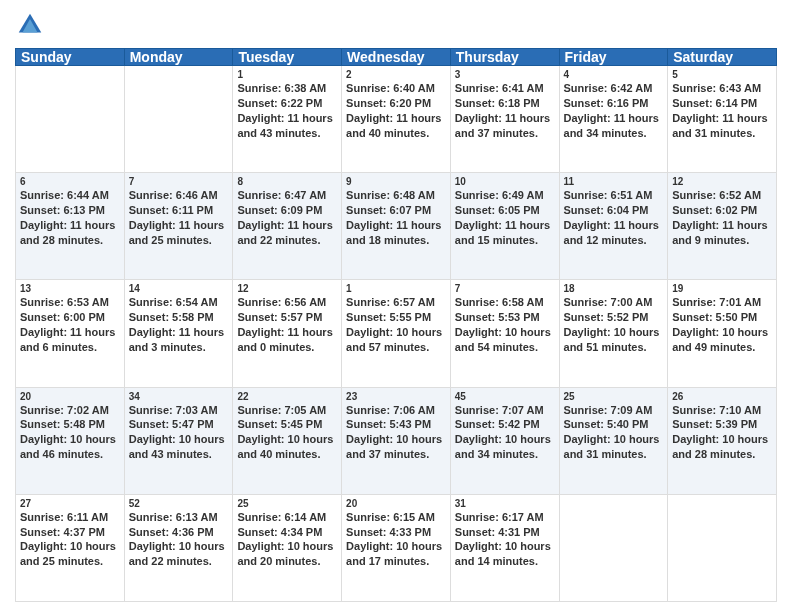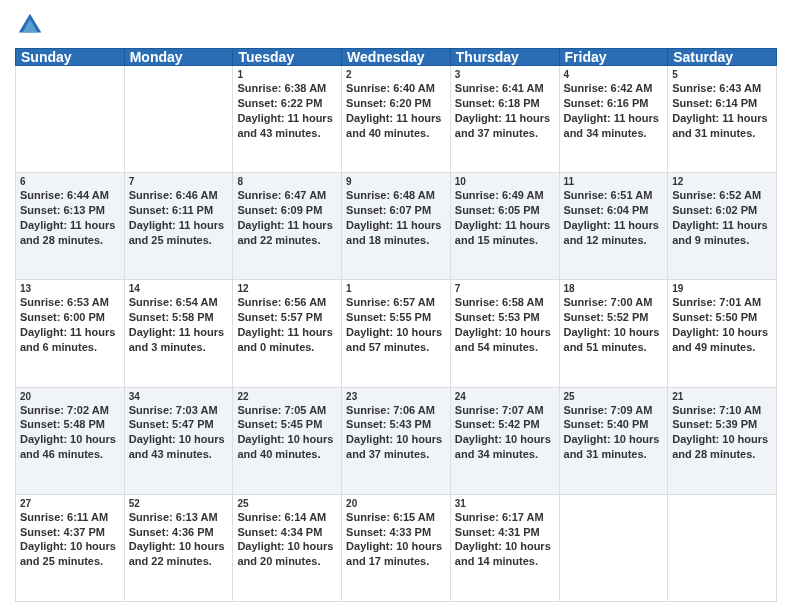--- a/index.html
+++ b/index.html
@@ -231,29 +231,29 @@
           </td>
           <td>
             <span class="day-number">22</span>
             <div class="cell-content">Sunrise: 7:05 AM<br>Sunset: 5:45 PM<br>Daylight: 10 hours and 40 minutes.</div>
           </td>
           <td>
             <span class="day-number">23</span>
             <div class="cell-content">Sunrise: 7:06 AM<br>Sunset: 5:43 PM<br>Daylight: 10 hours and 37 minutes.</div>
           </td>
           <td>
-            <span class="day-number">24</span>
+            <span class="day-number">45</span>
             <div class="cell-content">Sunrise: 7:07 AM<br>Sunset: 5:42 PM<br>Daylight: 10 hours and 34 minutes.</div>
           </td>
           <td>
             <span class="day-number">25</span>
             <div class="cell-content">Sunrise: 7:09 AM<br>Sunset: 5:40 PM<br>Daylight: 10 hours and 31 minutes.</div>
           </td>
           <td>
-            <span class="day-number">21</span>
+            <span class="day-number">26</span>
             <div class="cell-content">Sunrise: 7:10 AM<br>Sunset: 5:39 PM<br>Daylight: 10 hours and 28 minutes.</div>
           </td>
         </tr>
         <tr>
           <td>
             <span class="day-number">27</span>
             <div class="cell-content">Sunrise: 6:11 AM<br>Sunset: 4:37 PM<br>Daylight: 10 hours and 25 minutes.</div>
           </td>
           <td>
             <span class="day-number">52</span>

